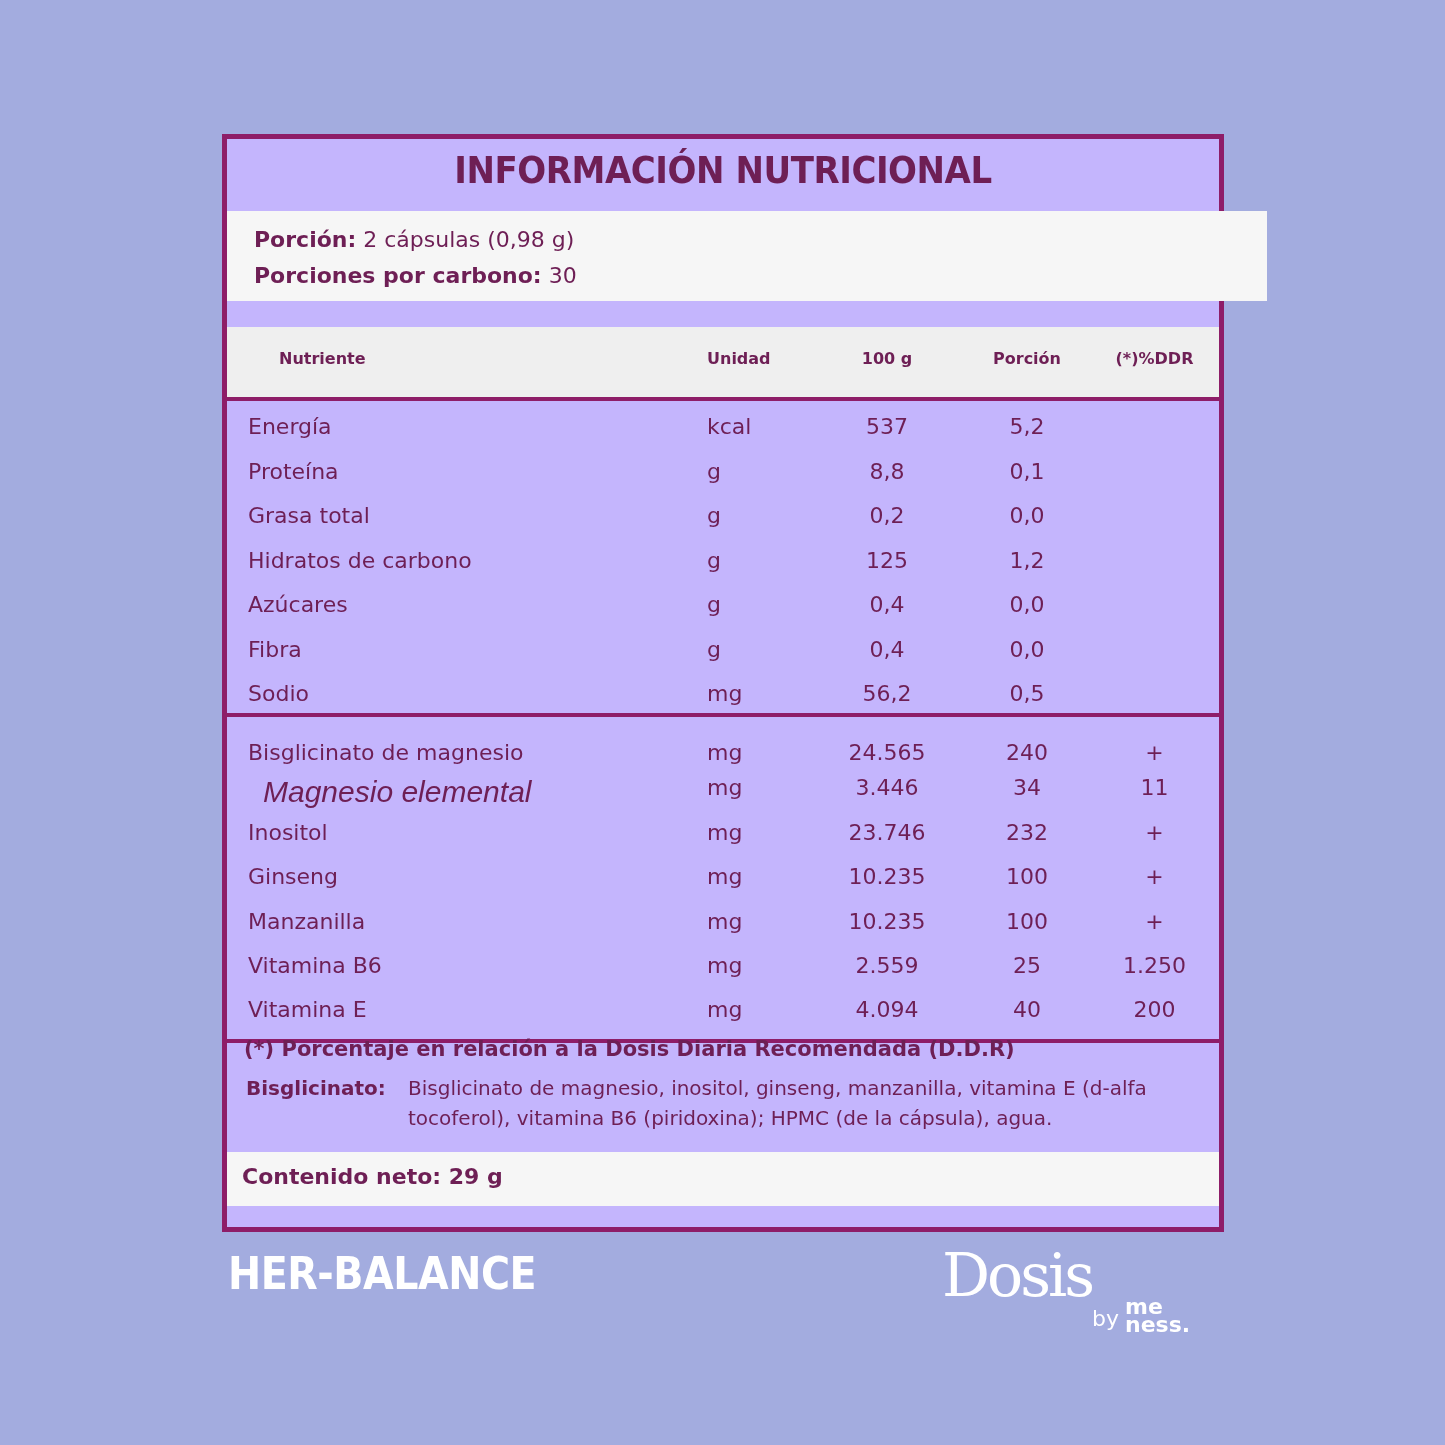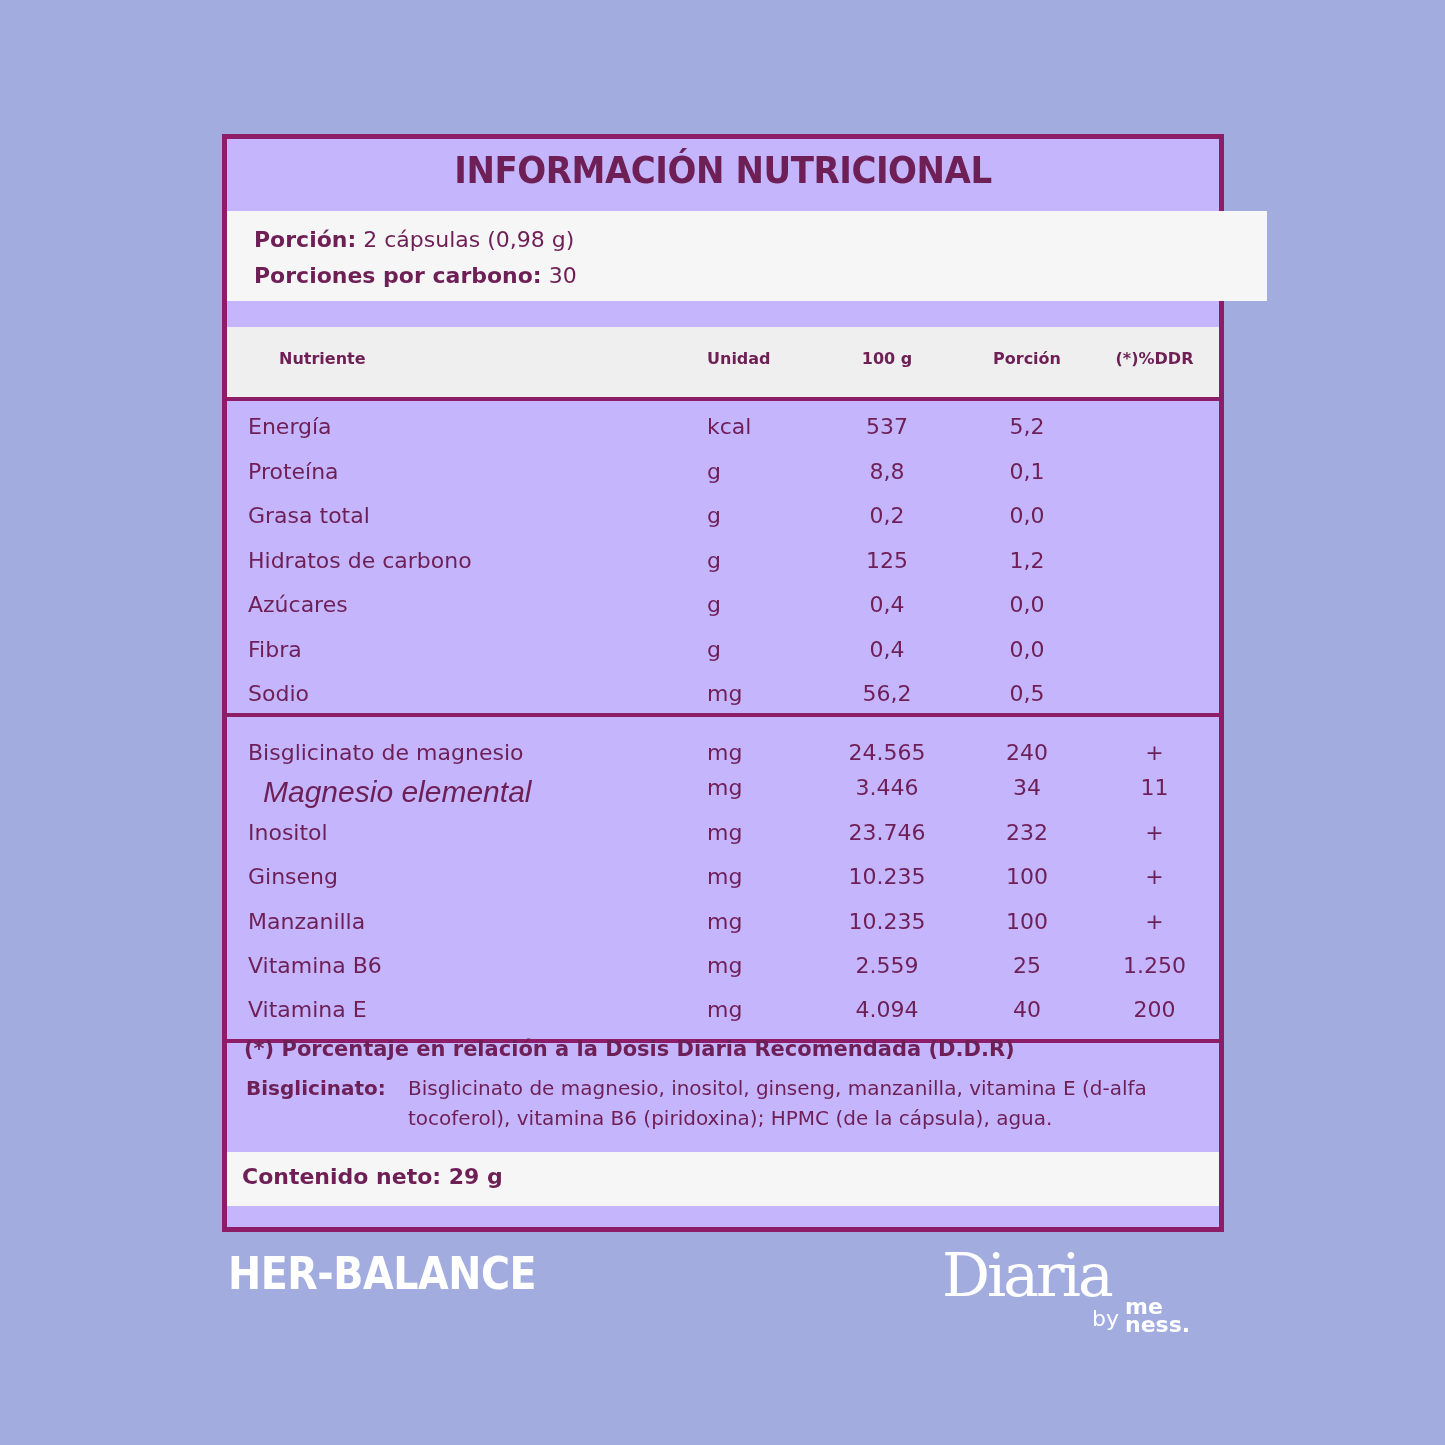--- a/index.html
+++ b/index.html
@@ -339,19 +339,19 @@
   </div>
 
   <div class="net">
     <span>Contenido neto:  29 g</span>
   </div>
 </div>
 
 <div class="product-name">HER-BALANCE</div>
 
 <div class="logo">
-  <span class="logo-main">Diaria</span>
+  <span class="logo-main">Dosis</span>
   <span class="logo-by">by</span>
   <span class="logo-brand">
     <span style="display:block">me</span>
     <span style="display:block">ness.</span>
   </span>
 </div>
 
 </body></html>

